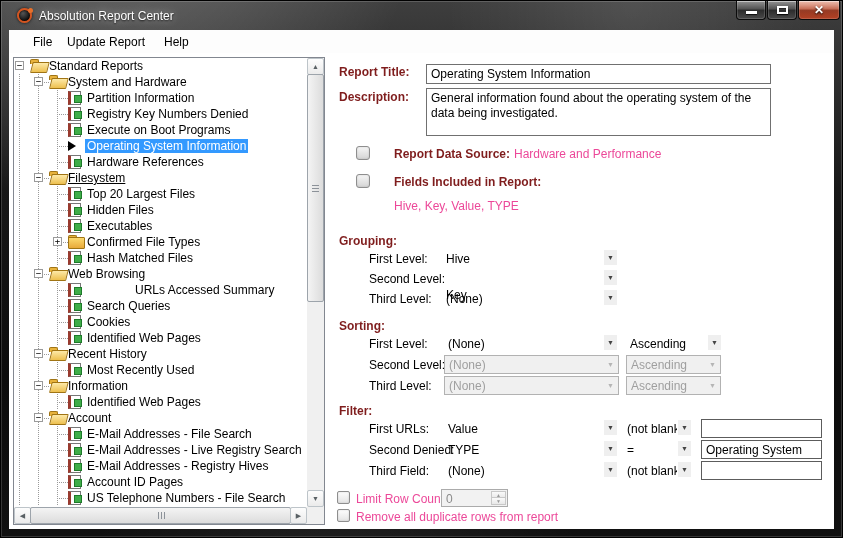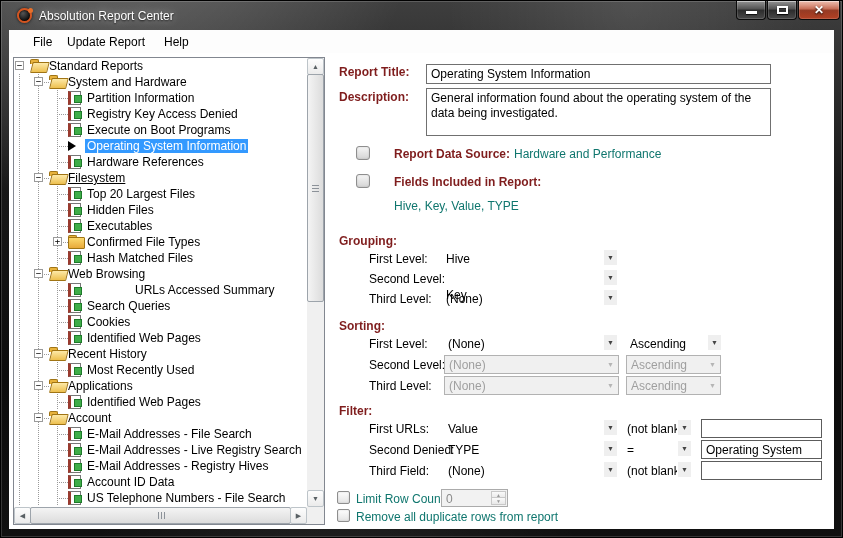--- a/index.html
+++ b/index.html
@@ -66,21 +66,21 @@
   .sb-btn{position:absolute;background:linear-gradient(#fdfdfd,#ebebeb);border:1px solid #bdc4c9;border-radius:2px;
     color:#5a6165;font-size:7px;text-align:center;}
   .vsb .sb-btn{left:0;width:17px;height:17px;line-height:15px;}
   .hsb .sb-btn{top:0;width:17px;height:17px;line-height:15px;}
   .sb-thumb{position:absolute;background:linear-gradient(to right,#f4f4f4,#dcdcdc);border:1px solid #9da4ab;border-radius:2px;}
   .hsb .sb-thumb{background:linear-gradient(#f4f4f4,#dcdcdc);}
   .grip-v{position:absolute;left:4px;top:50%;width:7px;height:1px;background:#8c9299;box-shadow:0 3px 0 #8c9299,0 -3px 0 #8c9299;}
   .grip-h{position:absolute;top:4px;left:50%;width:1px;height:7px;background:#8c9299;box-shadow:3px 0 0 #8c9299,-3px 0 0 #8c9299;}
   
   .flabel{position:absolute;font-size:12px;font-weight:bold;color:#7f1d1d;}
-  .ftext{position:absolute;font-size:12px;color:#0f766e;}
+  .ftext{position:absolute;font-size:12px;color:#ec4899;}
   .tbox{position:absolute;border:1px solid #707070;background:#fff;font-size:12px;padding:1px 4px;color:#000;}
   textarea.tbox{resize:none;line-height:15px;padding:2px 4px;overflow:hidden;}
   .cb{position:absolute;width:14px;height:14px;border:1px solid #8e8e8e;border-radius:3px;
     background:linear-gradient(#f6f6f6,#d5d5d5);box-shadow:inset 0 0 2px rgba(0,0,0,.15);cursor:default;}
   .cb.small{width:13px;height:13px;border-radius:2px;background:linear-gradient(#fdfdfd,#e4e4e4);}
   .sect-rows .srow{position:relative;height:20px;}
   .row-label{position:absolute;left:0;top:3px;font-size:12px;color:#000;}
   .row-val{position:absolute;top:3px;font-size:12px;color:#000;white-space:nowrap;overflow:hidden;}
   .mini-arrow{position:absolute;width:13px;height:15px;top:1px;background:#efefef;
     color:#444;font-size:7px;line-height:15px;text-align:center;cursor:default;}
@@ -129,21 +129,21 @@
             <span class="expander" style="left: 20px;">−</span>
             <span class="icon icon-folder-open" style="left: 35px;"></span>
             <span class="tree-label" style="left: 52px;">System and Hardware</span>
           </div>
           <div class="tree-row" style="top: 32px; background-image: repeating-linear-gradient(rgb(154, 154, 154) 0px, rgb(154, 154, 154) 1px, transparent 1px, transparent 2px), repeating-linear-gradient(rgb(154, 154, 154) 0px, rgb(154, 154, 154) 1px, transparent 1px, transparent 2px), repeating-linear-gradient(rgb(154, 154, 154) 0px, rgb(154, 154, 154) 1px, transparent 1px, transparent 2px), repeating-linear-gradient(to right, rgb(154, 154, 154) 0px, rgb(154, 154, 154) 1px, transparent 1px, transparent 2px); background-position: 5px 0px, 24px 0px, 43px 0px, 43px 8px; background-size: 1px 16px, 1px 16px, 1px 16px, 11px 1px; background-repeat: no-repeat;">
             <span class="icon icon-report" style="left: 54px;"></span>
             <span class="tree-label" style="left: 71px;">Partition Information</span>
           </div>
           <div class="tree-row" style="top: 48px; background-image: repeating-linear-gradient(rgb(154, 154, 154) 0px, rgb(154, 154, 154) 1px, transparent 1px, transparent 2px), repeating-linear-gradient(rgb(154, 154, 154) 0px, rgb(154, 154, 154) 1px, transparent 1px, transparent 2px), repeating-linear-gradient(rgb(154, 154, 154) 0px, rgb(154, 154, 154) 1px, transparent 1px, transparent 2px), repeating-linear-gradient(to right, rgb(154, 154, 154) 0px, rgb(154, 154, 154) 1px, transparent 1px, transparent 2px); background-position: 5px 0px, 24px 0px, 43px 0px, 43px 8px; background-size: 1px 16px, 1px 16px, 1px 16px, 11px 1px; background-repeat: no-repeat;">
             <span class="icon icon-report" style="left: 54px;"></span>
-            <span class="tree-label" style="left: 71px;">Registry Key Access Denied</span>
+            <span class="tree-label" style="left: 71px;">Registry Key Numbers Denied</span>
           </div>
           <div class="tree-row" style="top: 64px; background-image: repeating-linear-gradient(rgb(154, 154, 154) 0px, rgb(154, 154, 154) 1px, transparent 1px, transparent 2px), repeating-linear-gradient(rgb(154, 154, 154) 0px, rgb(154, 154, 154) 1px, transparent 1px, transparent 2px), repeating-linear-gradient(rgb(154, 154, 154) 0px, rgb(154, 154, 154) 1px, transparent 1px, transparent 2px), repeating-linear-gradient(to right, rgb(154, 154, 154) 0px, rgb(154, 154, 154) 1px, transparent 1px, transparent 2px); background-position: 5px 0px, 24px 0px, 43px 0px, 43px 8px; background-size: 1px 16px, 1px 16px, 1px 16px, 11px 1px; background-repeat: no-repeat;">
             <span class="icon icon-report" style="left: 54px;"></span>
             <span class="tree-label" style="left: 71px;">Execute on Boot Programs</span>
           </div>
           <div class="tree-row" style="top: 80px; background-image: repeating-linear-gradient(rgb(154, 154, 154) 0px, rgb(154, 154, 154) 1px, transparent 1px, transparent 2px), repeating-linear-gradient(rgb(154, 154, 154) 0px, rgb(154, 154, 154) 1px, transparent 1px, transparent 2px), repeating-linear-gradient(rgb(154, 154, 154) 0px, rgb(154, 154, 154) 1px, transparent 1px, transparent 2px), repeating-linear-gradient(to right, rgb(154, 154, 154) 0px, rgb(154, 154, 154) 1px, transparent 1px, transparent 2px); background-position: 5px 0px, 24px 0px, 43px 0px, 43px 8px; background-size: 1px 16px, 1px 16px, 1px 16px, 11px 1px; background-repeat: no-repeat;">
             <span class="icon icon-arrow" style="left: 54px; top: 3px;"></span>
             <span class="tree-label sel" style="left: 71px;">Operating System Information</span>
           </div>
           <div class="tree-row" style="top: 96px; background-image: repeating-linear-gradient(rgb(154, 154, 154) 0px, rgb(154, 154, 154) 1px, transparent 1px, transparent 2px), repeating-linear-gradient(rgb(154, 154, 154) 0px, rgb(154, 154, 154) 1px, transparent 1px, transparent 2px), repeating-linear-gradient(rgb(154, 154, 154) 0px, rgb(154, 154, 154) 1px, transparent 1px, transparent 2px), repeating-linear-gradient(to right, rgb(154, 154, 154) 0px, rgb(154, 154, 154) 1px, transparent 1px, transparent 2px); background-position: 5px 0px, 24px 0px, 43px 0px, 43px 8px; background-size: 1px 16px, 1px 16px, 1px 16px, 11px 1px; background-repeat: no-repeat;">
@@ -202,21 +202,21 @@
             <span class="icon icon-folder-open" style="left: 35px;"></span>
             <span class="tree-label" style="left: 52px;">Recent History</span>
           </div>
           <div class="tree-row" style="top: 304px; background-image: repeating-linear-gradient(rgb(154, 154, 154) 0px, rgb(154, 154, 154) 1px, transparent 1px, transparent 2px), repeating-linear-gradient(rgb(154, 154, 154) 0px, rgb(154, 154, 154) 1px, transparent 1px, transparent 2px), repeating-linear-gradient(rgb(154, 154, 154) 0px, rgb(154, 154, 154) 1px, transparent 1px, transparent 2px), repeating-linear-gradient(to right, rgb(154, 154, 154) 0px, rgb(154, 154, 154) 1px, transparent 1px, transparent 2px); background-position: 5px 0px, 24px 0px, 43px 0px, 43px 8px; background-size: 1px 16px, 1px 16px, 1px 16px, 11px 1px; background-repeat: no-repeat;">
             <span class="icon icon-report" style="left: 54px;"></span>
             <span class="tree-label" style="left: 71px;">Most Recently Used</span>
           </div>
           <div class="tree-row" style="top: 320px; background-image: repeating-linear-gradient(rgb(154, 154, 154) 0px, rgb(154, 154, 154) 1px, transparent 1px, transparent 2px), repeating-linear-gradient(rgb(154, 154, 154) 0px, rgb(154, 154, 154) 1px, transparent 1px, transparent 2px), repeating-linear-gradient(to right, rgb(154, 154, 154) 0px, rgb(154, 154, 154) 1px, transparent 1px, transparent 2px); background-position: 5px 0px, 24px 0px, 24px 8px; background-size: 1px 16px, 1px 16px, 11px 1px; background-repeat: no-repeat;">
             <span class="expander" style="left: 20px;">−</span>
             <span class="icon icon-folder-open" style="left: 35px;"></span>
-            <span class="tree-label" style="left: 52px;">Applications</span>
+            <span class="tree-label" style="left: 52px;">Information</span>
           </div>
           <div class="tree-row" style="top: 336px; background-image: repeating-linear-gradient(rgb(154, 154, 154) 0px, rgb(154, 154, 154) 1px, transparent 1px, transparent 2px), repeating-linear-gradient(rgb(154, 154, 154) 0px, rgb(154, 154, 154) 1px, transparent 1px, transparent 2px), repeating-linear-gradient(rgb(154, 154, 154) 0px, rgb(154, 154, 154) 1px, transparent 1px, transparent 2px), repeating-linear-gradient(to right, rgb(154, 154, 154) 0px, rgb(154, 154, 154) 1px, transparent 1px, transparent 2px); background-position: 5px 0px, 24px 0px, 43px 0px, 43px 8px; background-size: 1px 16px, 1px 16px, 1px 16px, 11px 1px; background-repeat: no-repeat;">
             <span class="icon icon-report" style="left: 54px;"></span>
             <span class="tree-label" style="left: 71px;">Identified Web Pages</span>
           </div>
           <div class="tree-row" style="top: 352px; background-image: repeating-linear-gradient(rgb(154, 154, 154) 0px, rgb(154, 154, 154) 1px, transparent 1px, transparent 2px), repeating-linear-gradient(rgb(154, 154, 154) 0px, rgb(154, 154, 154) 1px, transparent 1px, transparent 2px), repeating-linear-gradient(to right, rgb(154, 154, 154) 0px, rgb(154, 154, 154) 1px, transparent 1px, transparent 2px); background-position: 5px 0px, 24px 0px, 24px 8px; background-size: 1px 16px, 1px 16px, 11px 1px; background-repeat: no-repeat;">
             <span class="expander" style="left: 20px;">−</span>
             <span class="icon icon-folder-open" style="left: 35px;"></span>
             <span class="tree-label" style="left: 52px;">Account</span>
           </div>
@@ -227,21 +227,21 @@
           <div class="tree-row" style="top: 384px; background-image: repeating-linear-gradient(rgb(154, 154, 154) 0px, rgb(154, 154, 154) 1px, transparent 1px, transparent 2px), repeating-linear-gradient(rgb(154, 154, 154) 0px, rgb(154, 154, 154) 1px, transparent 1px, transparent 2px), repeating-linear-gradient(rgb(154, 154, 154) 0px, rgb(154, 154, 154) 1px, transparent 1px, transparent 2px), repeating-linear-gradient(to right, rgb(154, 154, 154) 0px, rgb(154, 154, 154) 1px, transparent 1px, transparent 2px); background-position: 5px 0px, 24px 0px, 43px 0px, 43px 8px; background-size: 1px 16px, 1px 16px, 1px 16px, 11px 1px; background-repeat: no-repeat;">
             <span class="icon icon-report" style="left: 54px;"></span>
             <span class="tree-label" style="left: 71px;">E-Mail Addresses - Live Registry Search</span>
           </div>
           <div class="tree-row" style="top: 400px; background-image: repeating-linear-gradient(rgb(154, 154, 154) 0px, rgb(154, 154, 154) 1px, transparent 1px, transparent 2px), repeating-linear-gradient(rgb(154, 154, 154) 0px, rgb(154, 154, 154) 1px, transparent 1px, transparent 2px), repeating-linear-gradient(rgb(154, 154, 154) 0px, rgb(154, 154, 154) 1px, transparent 1px, transparent 2px), repeating-linear-gradient(to right, rgb(154, 154, 154) 0px, rgb(154, 154, 154) 1px, transparent 1px, transparent 2px); background-position: 5px 0px, 24px 0px, 43px 0px, 43px 8px; background-size: 1px 16px, 1px 16px, 1px 16px, 11px 1px; background-repeat: no-repeat;">
             <span class="icon icon-report" style="left: 54px;"></span>
             <span class="tree-label" style="left: 71px;">E-Mail Addresses - Registry Hives</span>
           </div>
           <div class="tree-row" style="top: 416px; background-image: repeating-linear-gradient(rgb(154, 154, 154) 0px, rgb(154, 154, 154) 1px, transparent 1px, transparent 2px), repeating-linear-gradient(rgb(154, 154, 154) 0px, rgb(154, 154, 154) 1px, transparent 1px, transparent 2px), repeating-linear-gradient(rgb(154, 154, 154) 0px, rgb(154, 154, 154) 1px, transparent 1px, transparent 2px), repeating-linear-gradient(to right, rgb(154, 154, 154) 0px, rgb(154, 154, 154) 1px, transparent 1px, transparent 2px); background-position: 5px 0px, 24px 0px, 43px 0px, 43px 8px; background-size: 1px 16px, 1px 16px, 1px 16px, 11px 1px; background-repeat: no-repeat;">
             <span class="icon icon-report" style="left: 54px;"></span>
-            <span class="tree-label" style="left: 71px;">Account ID Data</span>
+            <span class="tree-label" style="left: 71px;">Account ID Pages</span>
           </div>
           <div class="tree-row" style="top: 432px; background-image: repeating-linear-gradient(rgb(154, 154, 154) 0px, rgb(154, 154, 154) 1px, transparent 1px, transparent 2px), repeating-linear-gradient(rgb(154, 154, 154) 0px, rgb(154, 154, 154) 1px, transparent 1px, transparent 2px), repeating-linear-gradient(rgb(154, 154, 154) 0px, rgb(154, 154, 154) 1px, transparent 1px, transparent 2px), repeating-linear-gradient(to right, rgb(154, 154, 154) 0px, rgb(154, 154, 154) 1px, transparent 1px, transparent 2px); background-position: 5px 0px, 24px 0px, 43px 0px, 43px 8px; background-size: 1px 16px, 1px 16px, 1px 16px, 11px 1px; background-repeat: no-repeat;">
             <span class="icon icon-report" style="left: 54px;"></span>
             <span class="tree-label" style="left: 71px;">US Telephone Numbers - File Search</span>
           </div>
         </div>
       <div class="vsb">
         <div class="sb-btn" style="top:0">▲</div>
         <div class="sb-thumb" style="left:0;width:17px;top:16px;height:228px">
             <span class="grip-v"></span>

